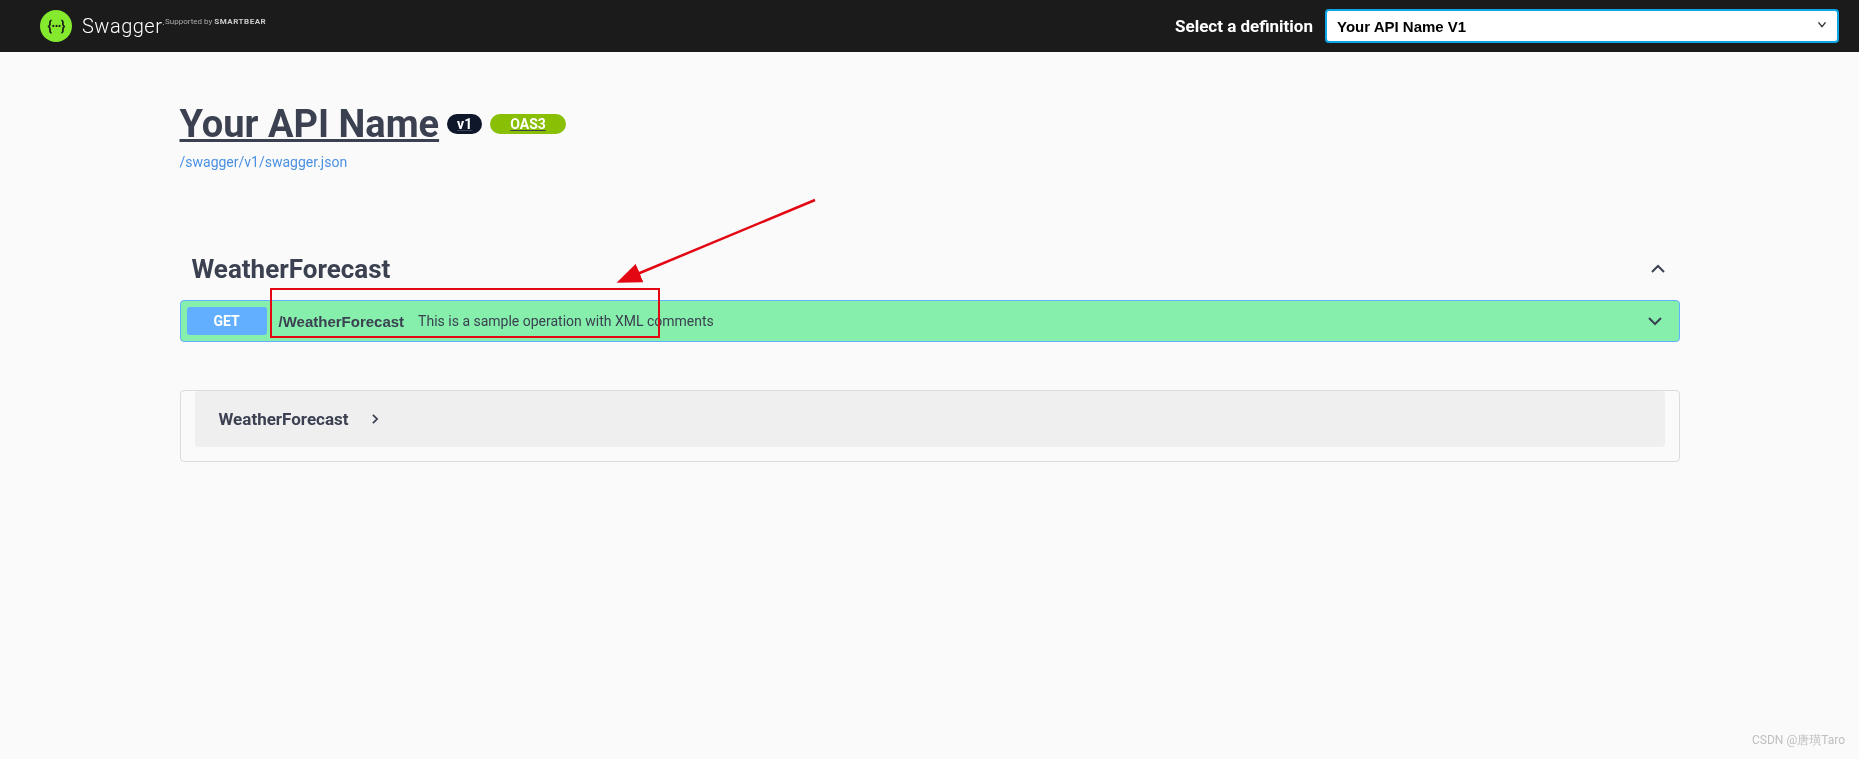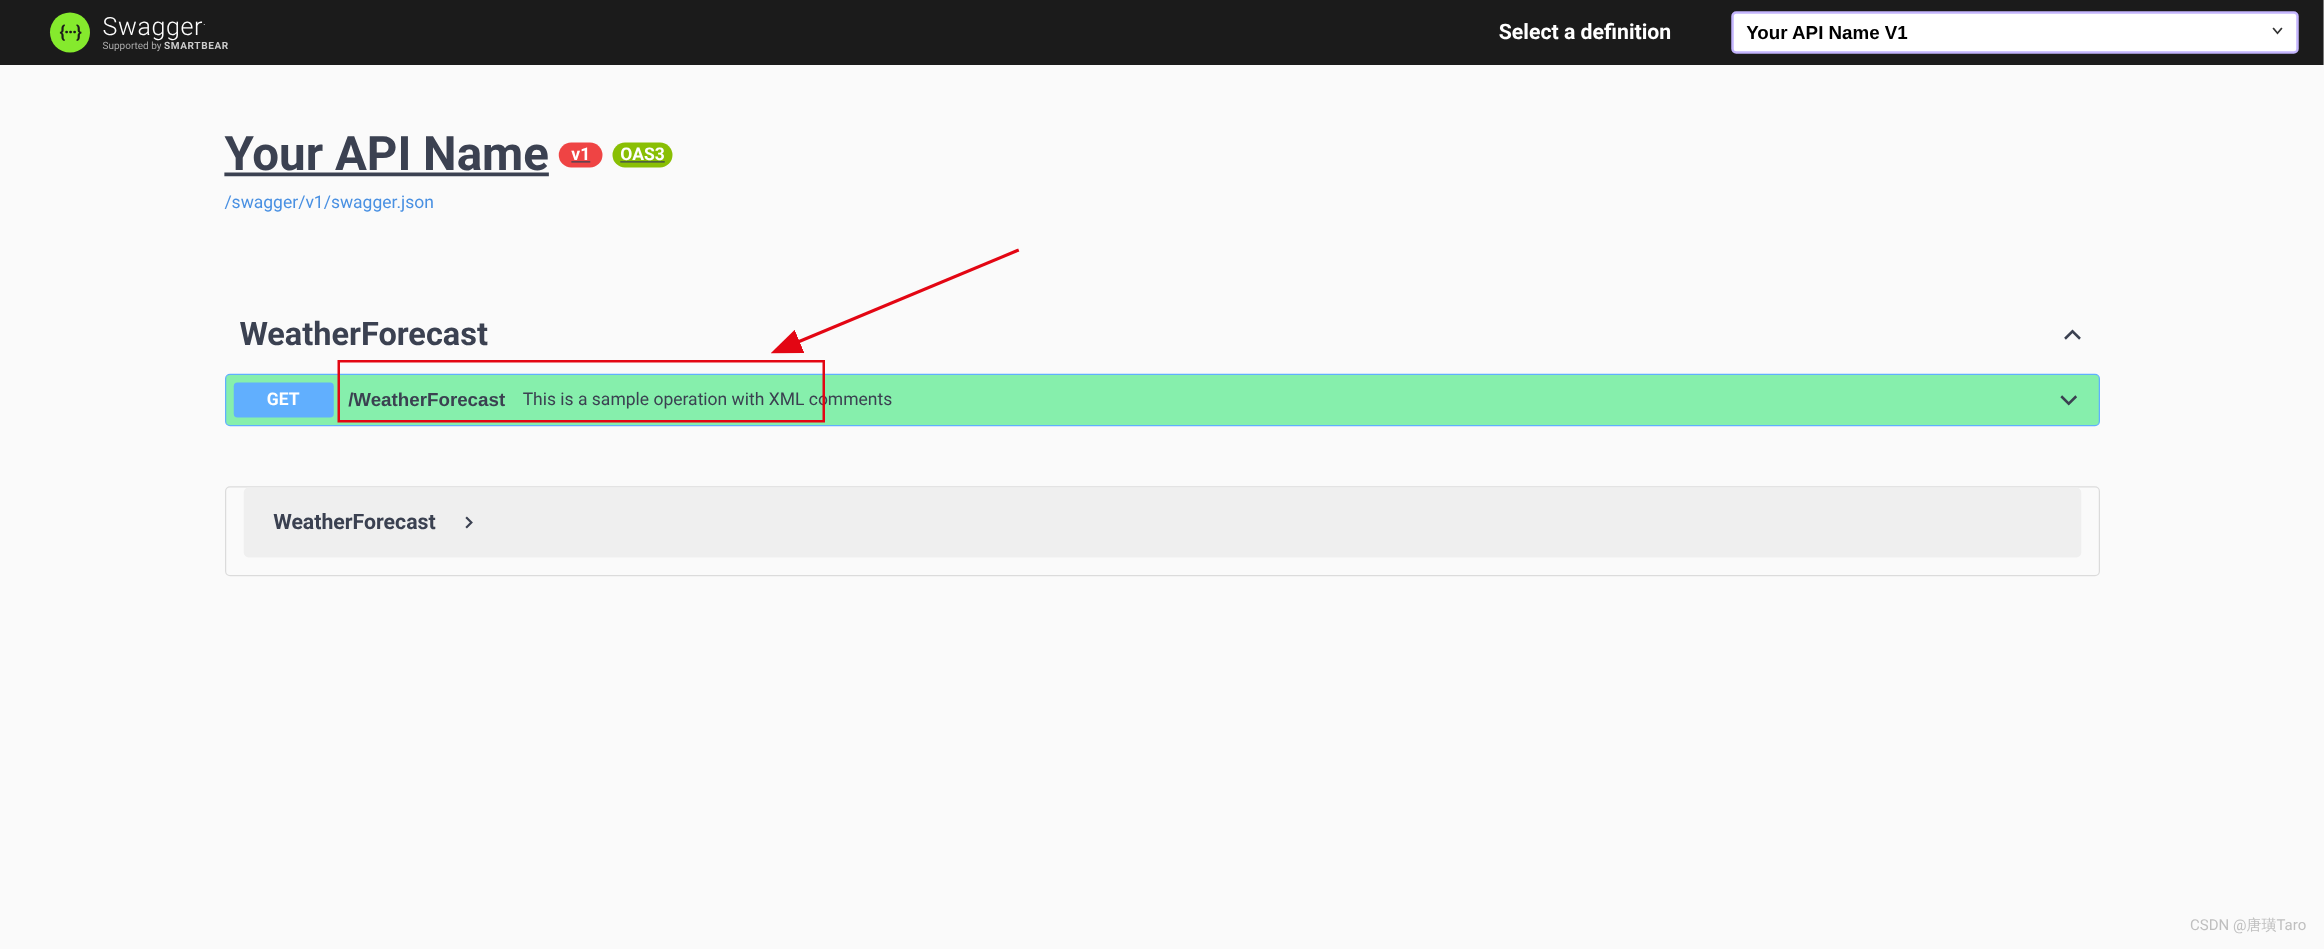--- a/index.html
+++ b/index.html
@@ -23,55 +23,54 @@
     align-items: center;
     gap: 10px;
   }
   .logo-circle {
     width: 32px; height: 32px; border-radius: 50%;
     background: #85ea2d;
     display: flex; align-items: center; justify-content: center;
     font-weight: 700; color: #1b1b1b; font-size: 14px;
     letter-spacing: -1px;
   }
-  .logo-text { display: flex; flex-direction: column; line-height: 1; }
+  .logo-text { display: flex; flex-direction: row; line-height: 1; }
   .logo-text .swa { color: #fff; font-size: 20px; font-weight: 300; letter-spacing: 0.5px; }
   .logo-text .swa .dot { font-size: 9px; vertical-align: super; }
   .logo-text .sub { color: #aaa; font-size: 8px; margin-top: 2px; text-align: right; }
   .logo-text .sub b { color: #ccc; font-weight: 700; letter-spacing: 0.5px; }
   .topbar-spacer { flex: 1; }
   .select-label { color: #fff; font-weight: 700; font-size: 17px; margin-right: 12px; }
   .def-select {
-    width: 454px; height: 34px;
+    width: 514px; height: 34px;
     background: #fff;
-    border: 2px solid #c4b5fd;
+    border: 2px solid #0ea5e9;
     border-radius: 4px;
     font-size: 15px; font-weight: 700;
     padding: 0 34px 0 10px;
     appearance: none;
     cursor: pointer;
-    margin-left: 36px;
   }
   .def-select-wrap { position: relative; }
   .def-select-wrap .chev {
     position: absolute; right: 10px; top: 50%; transform: translateY(-50%);
     pointer-events: none;
   }
   
   .container { max-width: 1500px; margin: 0 auto; padding: 0 0 40px 0; }
   .info { padding: 50px 0 20px 0; }
   .title-row { display: flex; align-items: center; gap: 8px; text-decoration: underline; }
   .api-title { font-size: 38px; font-weight: 700; color: #3b4151; }
   .version-badge {
-    background: #ef4444; color: #fff; font-size: 14px; font-weight: 700;
+    background: #0f172a; color: #fff; font-size: 14px; font-weight: 700;
     border-radius: 30px; padding: 2px 10px;
   }
   .oas-badge {
     background: #89bf04; color: #fff; font-size: 14px; font-weight: 700;
-    border-radius: 30px; padding: 2px 6px;
+    border-radius: 30px; padding: 2px 20px;
   }
   .spec-link { font-size: 14px; color: #4990e2; text-decoration: none; display: inline-block; margin-top: 8px; }
 
   
   .tag-section { margin-top: 55px; }
   .tag-header {
     display: flex; align-items: center; justify-content: space-between;
     padding: 8px 12px 8px 12px; cursor: pointer;
   }
   .tag-name { font-size: 26px; font-weight: 700; color: #3b4151; }

